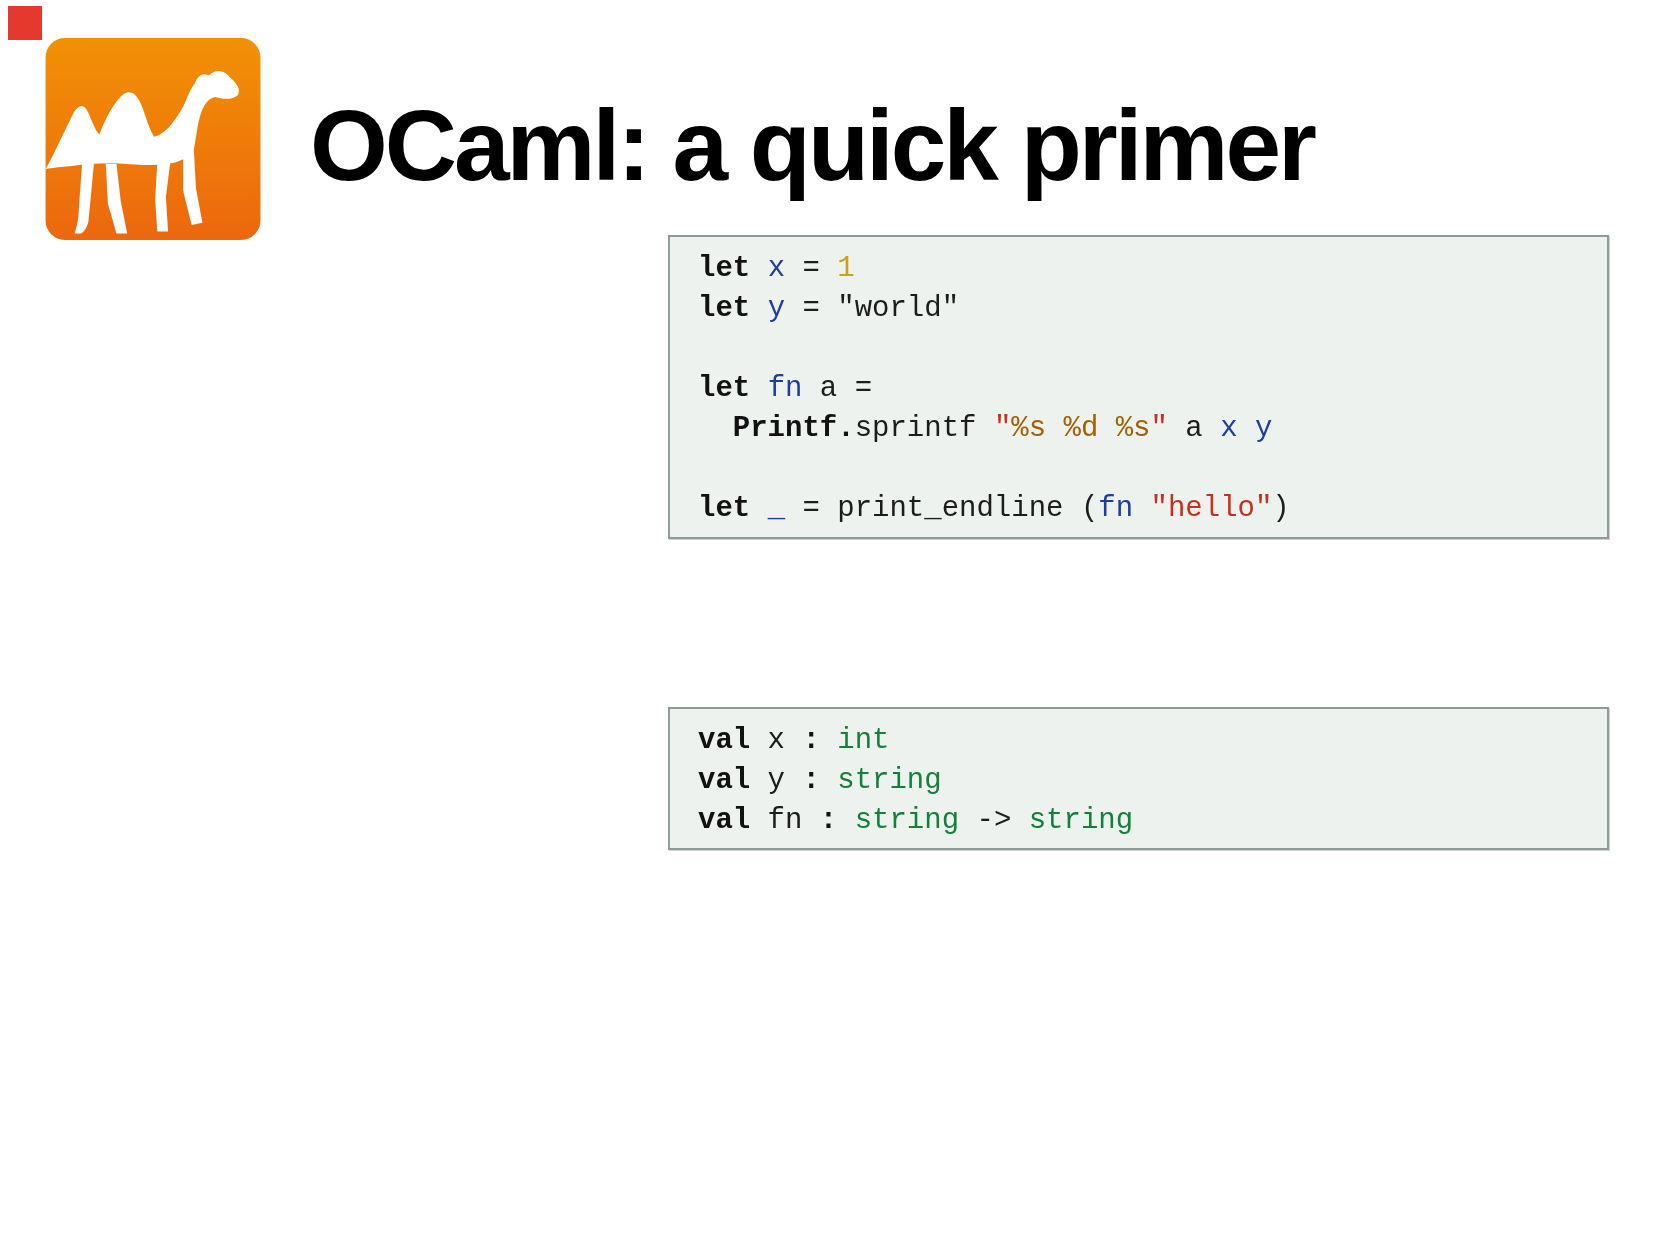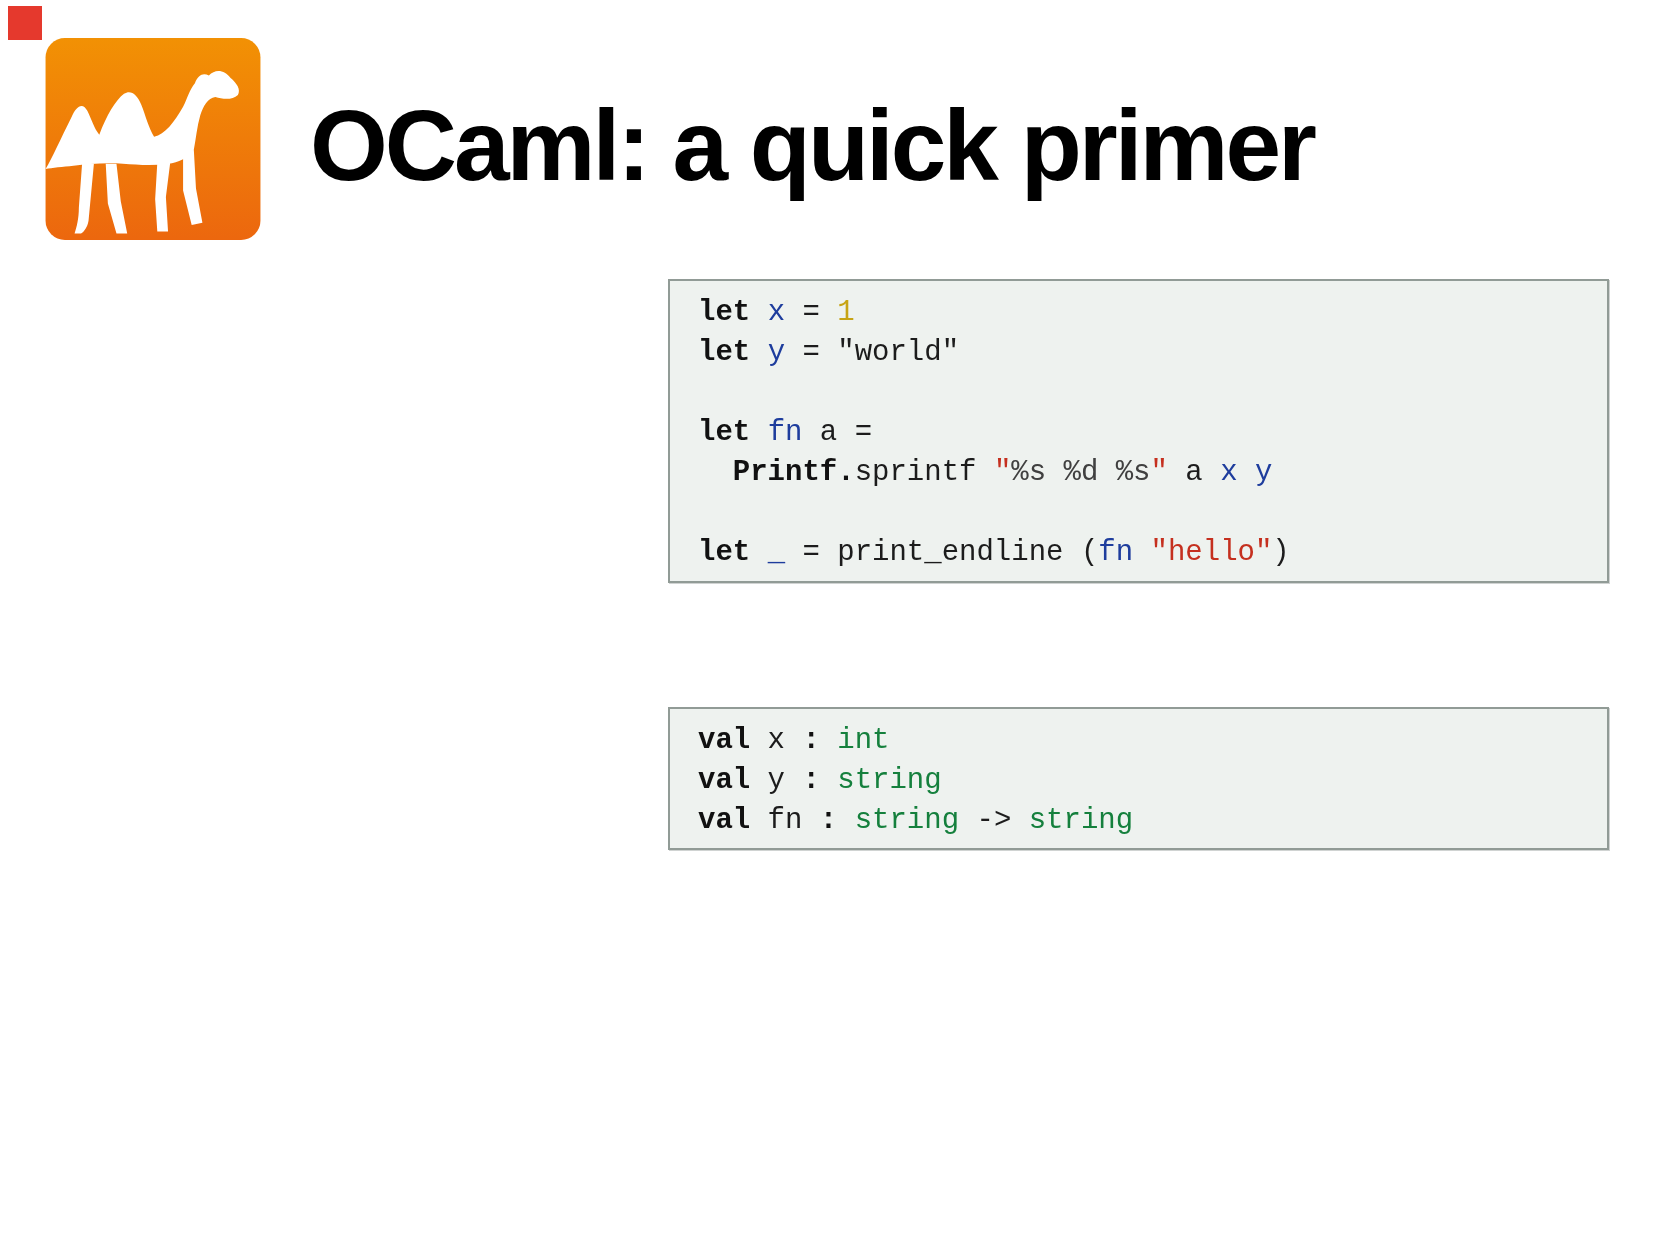--- a/index.html
+++ b/index.html
@@ -51,27 +51,27 @@
     background: #eef2ef;
     border: 2px solid #919b96;
     box-shadow: 1px 1px 0 rgba(120,130,125,0.35);
     font-family: "Liberation Mono", "DejaVu Sans Mono", monospace;
     font-size: 29px;
     line-height: 40px;
     color: #1c1c1c;
     padding: 12px 10px 0 28px;
     white-space: pre;
   }
-  .code-block-source { top: 235px; height: 304px; margin-top: 44px; }
+  .code-block-source { top: 235px; height: 304px; }
   .code-block-output { top: 707px; height: 143px; }
   .code-line { height: 40px; }
   .tok-kw  { font-weight: bold; color: #111111; }
   .tok-id  { color: #1e3d9d; }
   .tok-ty  { color: #15803d; }
-  .tok-fmt { color: #404040; }
+  .tok-fmt { color: #a16207; }
   .tok-str { color: #c5301f; }
   .tok-num { color: #c7a415; }
   .tok-pl  { color: #1c1c1c; }
 </style>
 </head>
 <body>
 
 <div class="slide">
 
   <div class="red-marker"></div>

